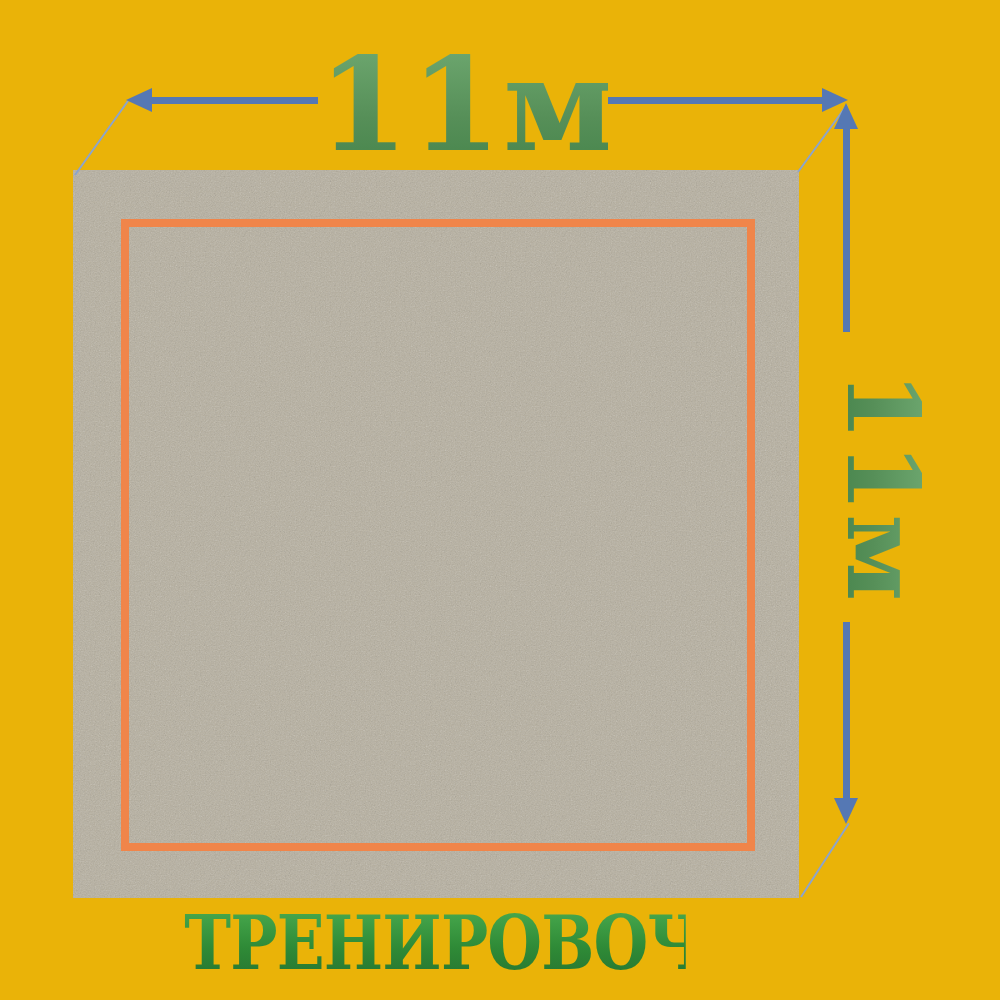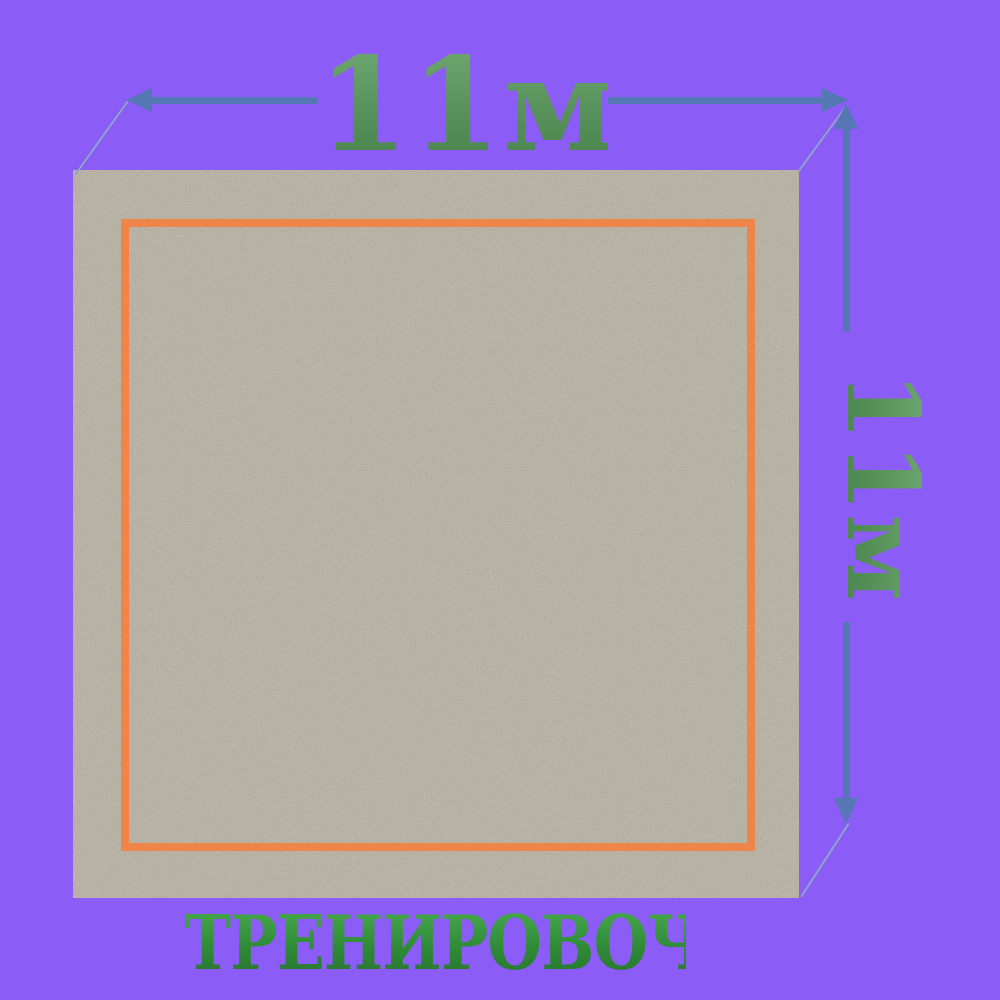--- a/index.html
+++ b/index.html
@@ -5,21 +5,21 @@
   html, body {
     margin: 0;
     padding: 0;
     background: #ffffff;
     font-family: "DejaVu Serif", serif;
   }
   .stage {
     position: relative;
     width: 1000px;
     height: 1000px;
-    background: #8b5cf6;
+    background: #eab308;
     overflow: hidden;
   }
 
   
   .mat {
     position: absolute;
     left: 73px;
     top: 170px;
     width: 726px;
     height: 728px;

